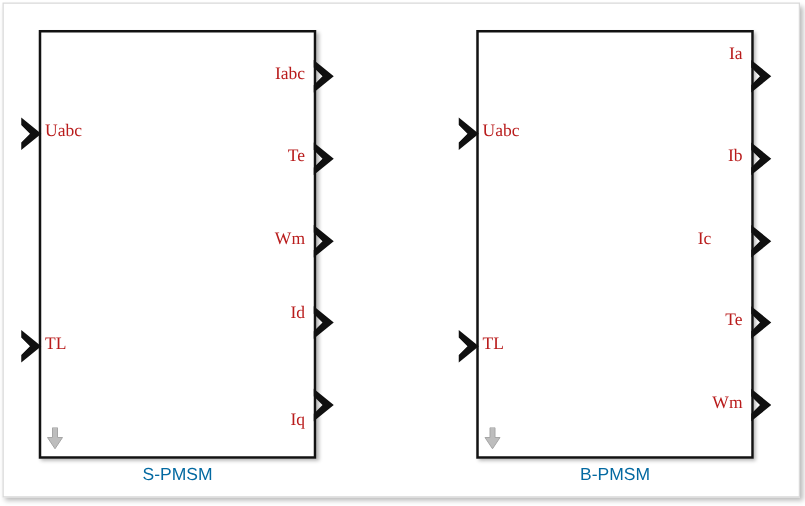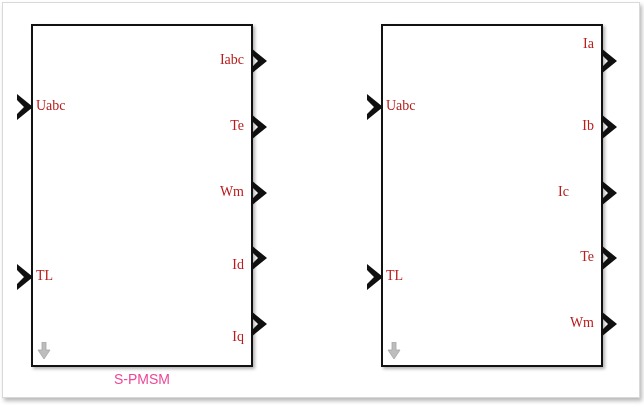--- a/index.html
+++ b/index.html
@@ -40,21 +40,21 @@
     background: #ffffff;
     border: 2px solid #121212;
     box-shadow: 2px 2px 3px rgba(0,0,0,0.30);
   }
 
   
   .block-caption {
     position: absolute;
     text-align: center;
     font-size: 14px;
-    color: #ec4899;
+    color: #0369a1;
     font-family: "Liberation Sans", sans-serif;
     white-space: nowrap;
   }
 
   
   .port-label {
     position: absolute;
     font-size: 14px;
     color: #b91c1c;
     white-space: nowrap;
@@ -116,21 +116,21 @@
       <path d="M3 2 L19 15 L3 28 L3 22 L10 15 L3 8 Z" fill="#101010"></path>
     </svg>
   </div>
   <div class="port-label out" style="left:178px; top:185px; width:66px;">Wm</div>
 
   <div class="port-glyph" style="left:248px; top:243px;">
     <svg width="22" height="30" viewBox="0 0 22 30" xmlns="http://www.w3.org/2000/svg">
       <path d="M3 2 L19 15 L3 28 L3 22 L10 15 L3 8 Z" fill="#101010"></path>
     </svg>
   </div>
-  <div class="port-label out" style="left:178px; top:258px; width:66px;">Id</div>
+  <div class="port-label out" style="left:178px; top:244px; width:66px;">Id</div>
 
   <div class="port-glyph" style="left:248px; top:309px;">
     <svg width="22" height="30" viewBox="0 0 22 30" xmlns="http://www.w3.org/2000/svg">
       <path d="M3 2 L19 15 L3 28 L3 22 L10 15 L3 8 Z" fill="#101010"></path>
     </svg>
   </div>
   <div class="port-label out" style="left:178px; top:330px; width:66px;">Iq</div>
 
   <div class="mask-arrow" style="left:37px; top:342px;">
     <svg width="14" height="18" viewBox="0 0 14 18" xmlns="http://www.w3.org/2000/svg">
@@ -190,13 +190,14 @@
     </svg>
   </div>
   <div class="port-label out" style="left:528px; top:316px; width:66px;">Wm</div>
 
   <div class="mask-arrow" style="left:387px; top:342px;">
     <svg width="14" height="18" viewBox="0 0 14 18" xmlns="http://www.w3.org/2000/svg">
       <path d="M5 0 L9 0 L9 8 L13 8 L7 17 L1 8 L5 8 Z" fill="#bdbdbd" stroke="#a6a6a6" stroke-width="0.8"></path>
     </svg>
   </div>
 
+  <div class="block-caption" style="left:381px; top:371px; width:222px;">B-PMSM</div>
 </div>
 
 </body></html>

